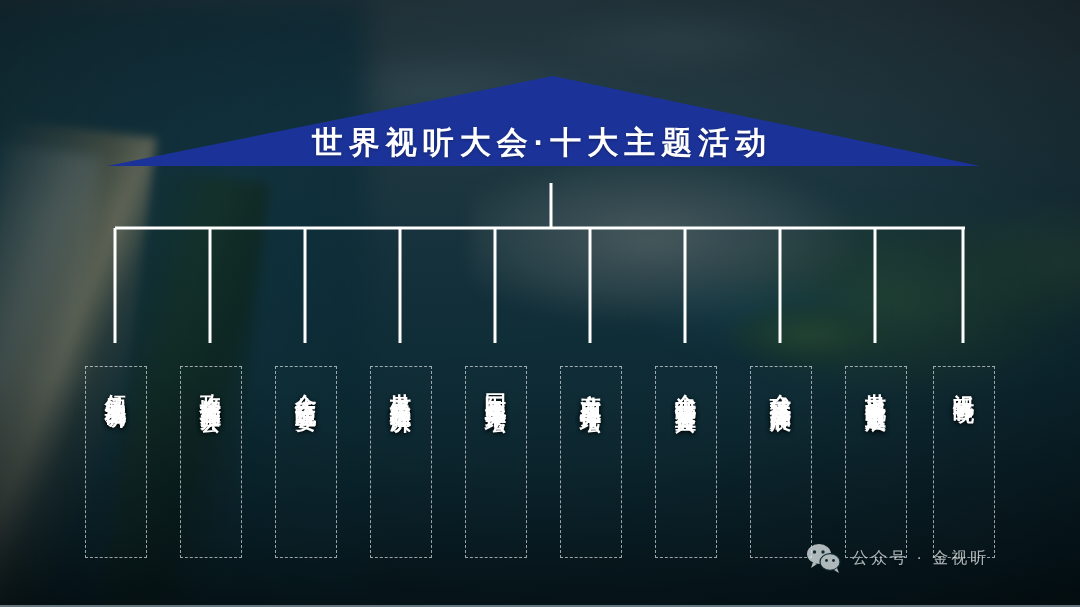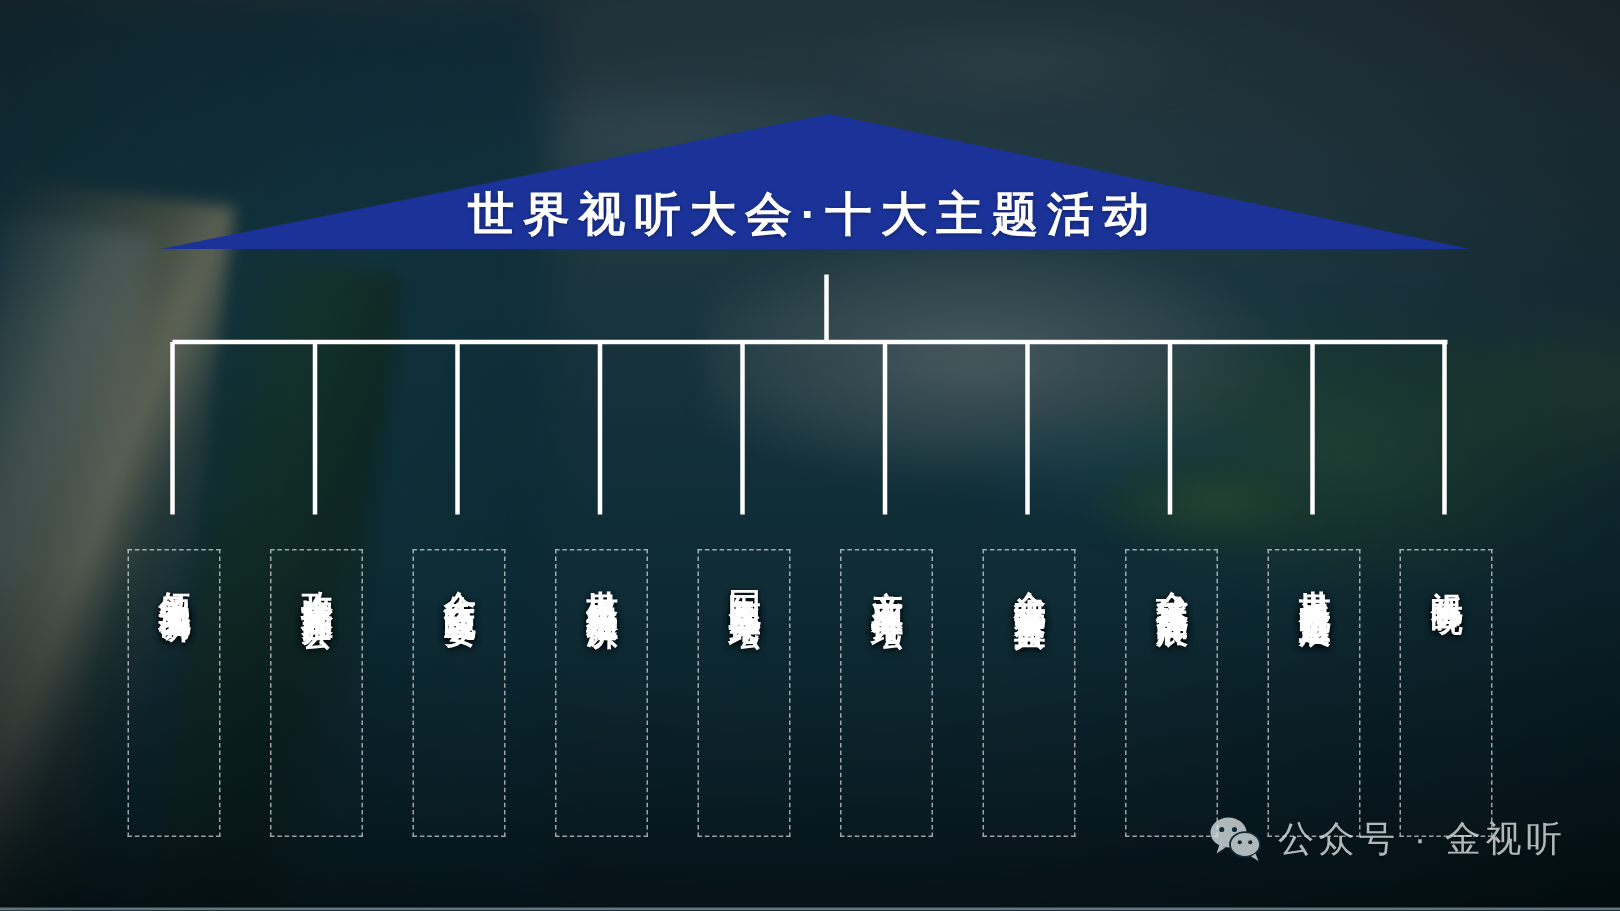--- a/index.html
+++ b/index.html
@@ -112,21 +112,21 @@
     white-space:nowrap;
   }
 
   
   .watermark{
     position:absolute;left:806px;top:543px;
     display:flex;align-items:center;gap:10px;
     opacity:.78;
   }
   .wm-text{
-    color:#dfe6e8;font-size:24px;letter-spacing:3px;
+    color:#dfe6e8;font-size:16px;letter-spacing:3px;
     font-weight:normal;white-space:nowrap;
     text-shadow:0 1px 2px rgba(0,0,0,.45);
   }
 
   
   .frame-bottom{
     position:absolute;left:0;bottom:0;width:1080px;height:2px;
     background:rgba(176,198,214,.55);
   }
 </style>

